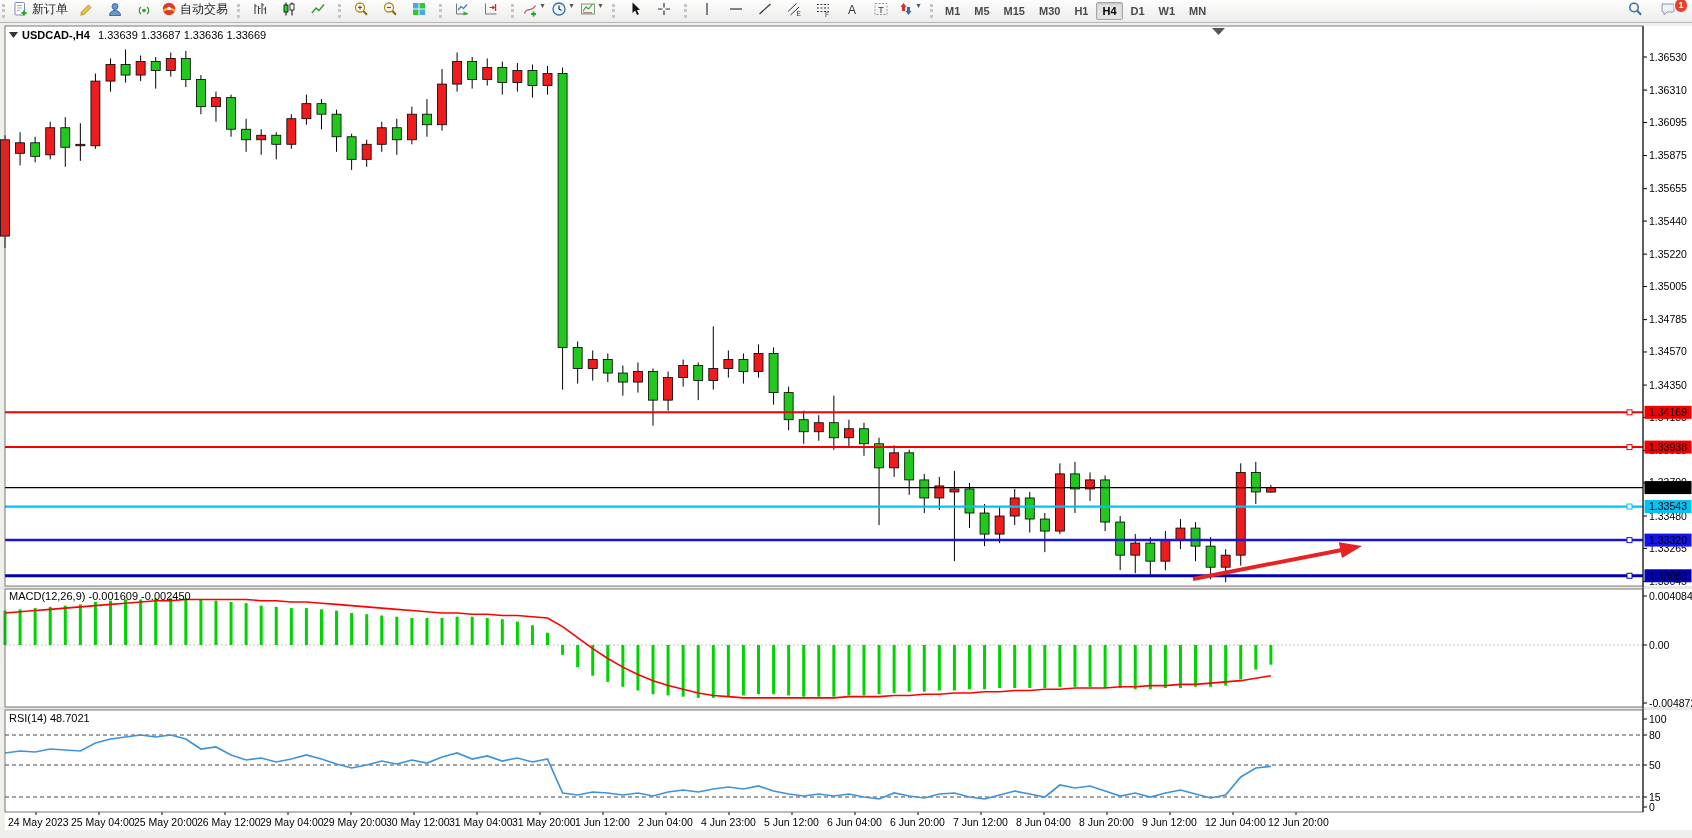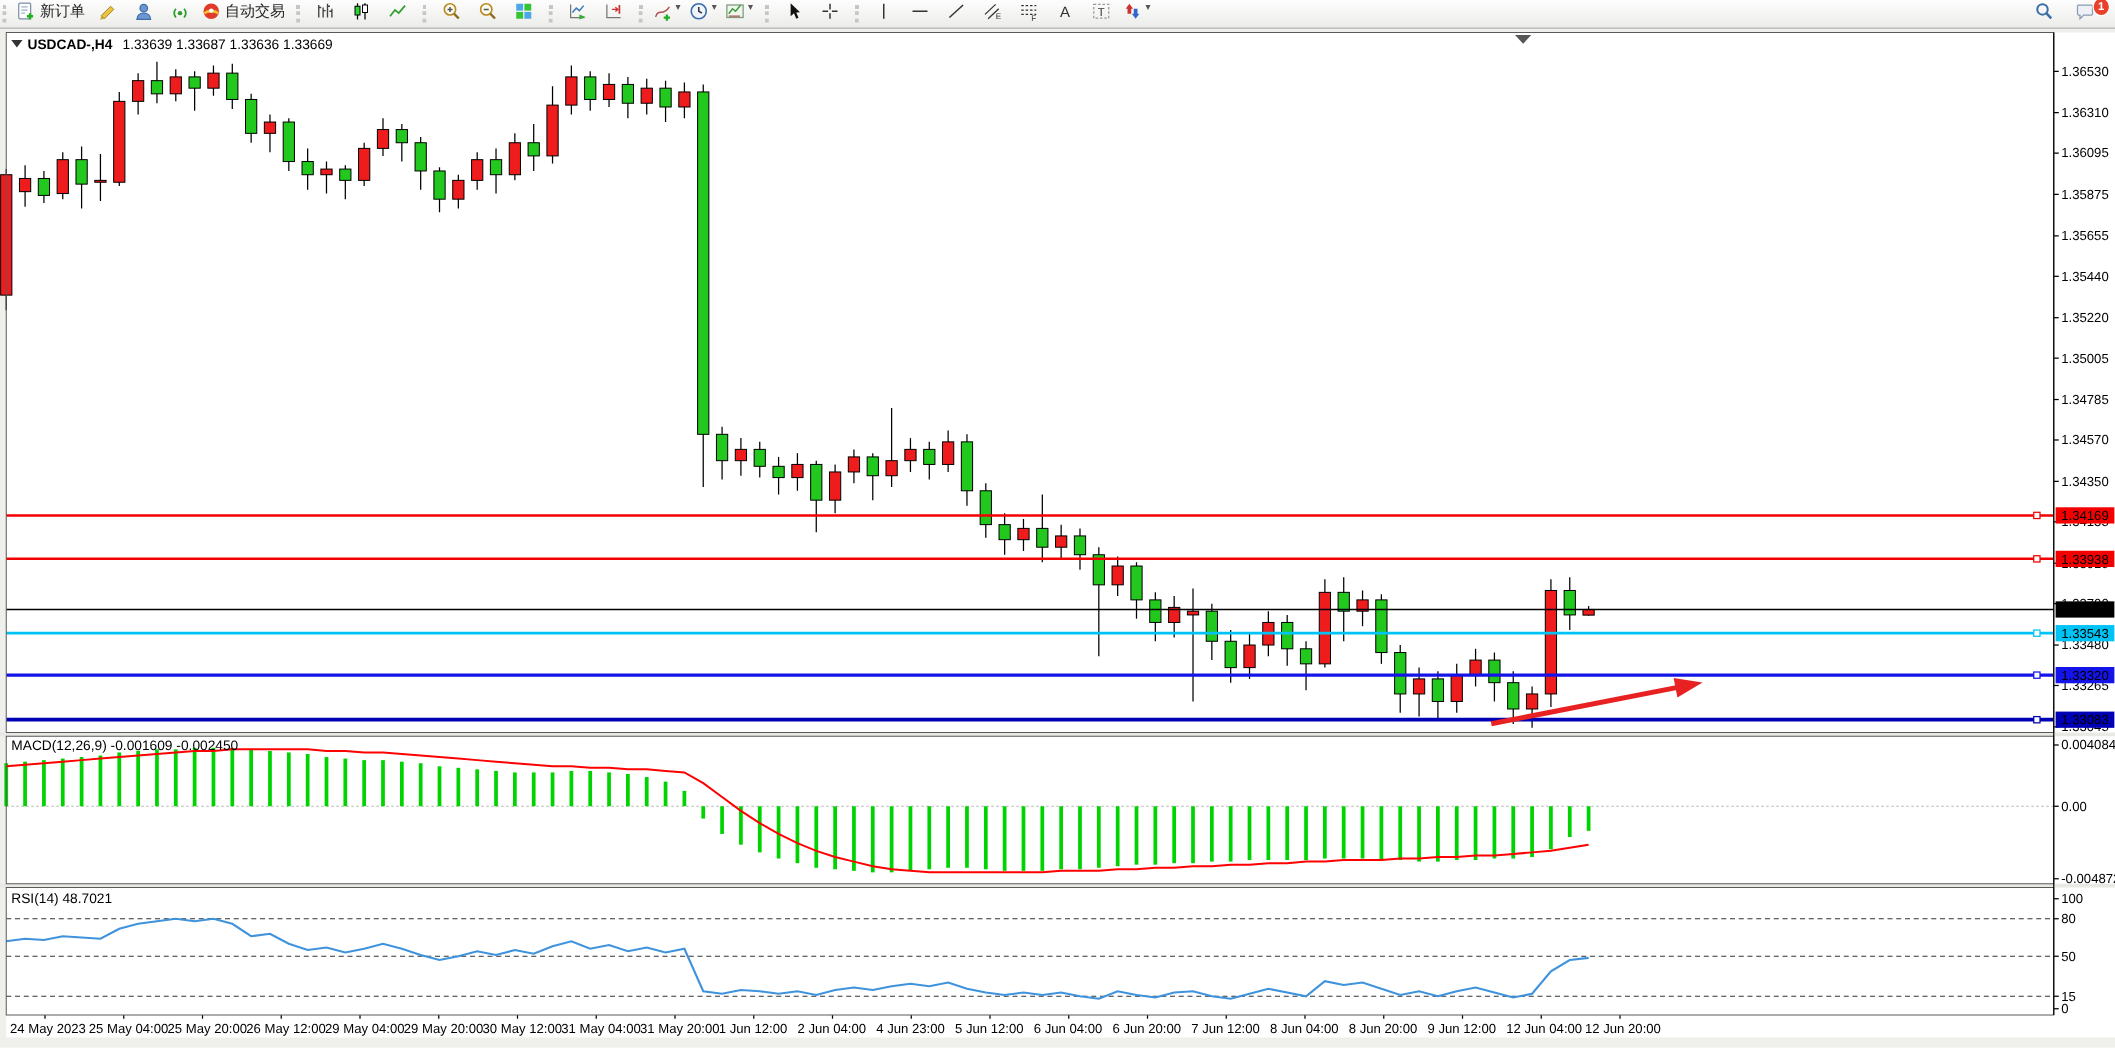--- a/index.html
+++ b/index.html
@@ -193,20 +193,31 @@
           <text x="5.3" y="11.8" font-size="9" fill="#333">T</text>
         </svg>
       </div>
       <div class="tb-btn">
         <svg width="16" height="16" viewBox="0 0 16 16">
           <path d="M5.5 2l3 4H7v4H4V6H2.5z" fill="#c33"></path>
           <path d="M10.5 14l-3-4H9V6h3v4h1.5z" fill="#36c"></path>
         </svg>
         <span class="caret">▾</span>
       </div>
+    </div>
+    <div class="tb-group">
+      <div class="tf-btn">M1</div>
+      <div class="tf-btn">M5</div>
+      <div class="tf-btn">M15</div>
+      <div class="tf-btn">M30</div>
+      <div class="tf-btn">H1</div>
+      <div class="tf-btn active">H4</div>
+      <div class="tf-btn">D1</div>
+      <div class="tf-btn">W1</div>
+      <div class="tf-btn">MN</div>
     </div>
     <div id="tb-right">
       <div class="tb-btn">
         <svg width="16" height="16" viewBox="0 0 16 16">
           <circle cx="7" cy="6.5" r="4.2" fill="none" stroke="#3a6ea8" stroke-width="1.6"></circle>
           <path d="M10 9.5l4 4.2" stroke="#3a6ea8" stroke-width="2"></path>
         </svg>
       </div>
       <div class="tb-btn">
         <svg width="16" height="16" viewBox="0 0 16 16">

